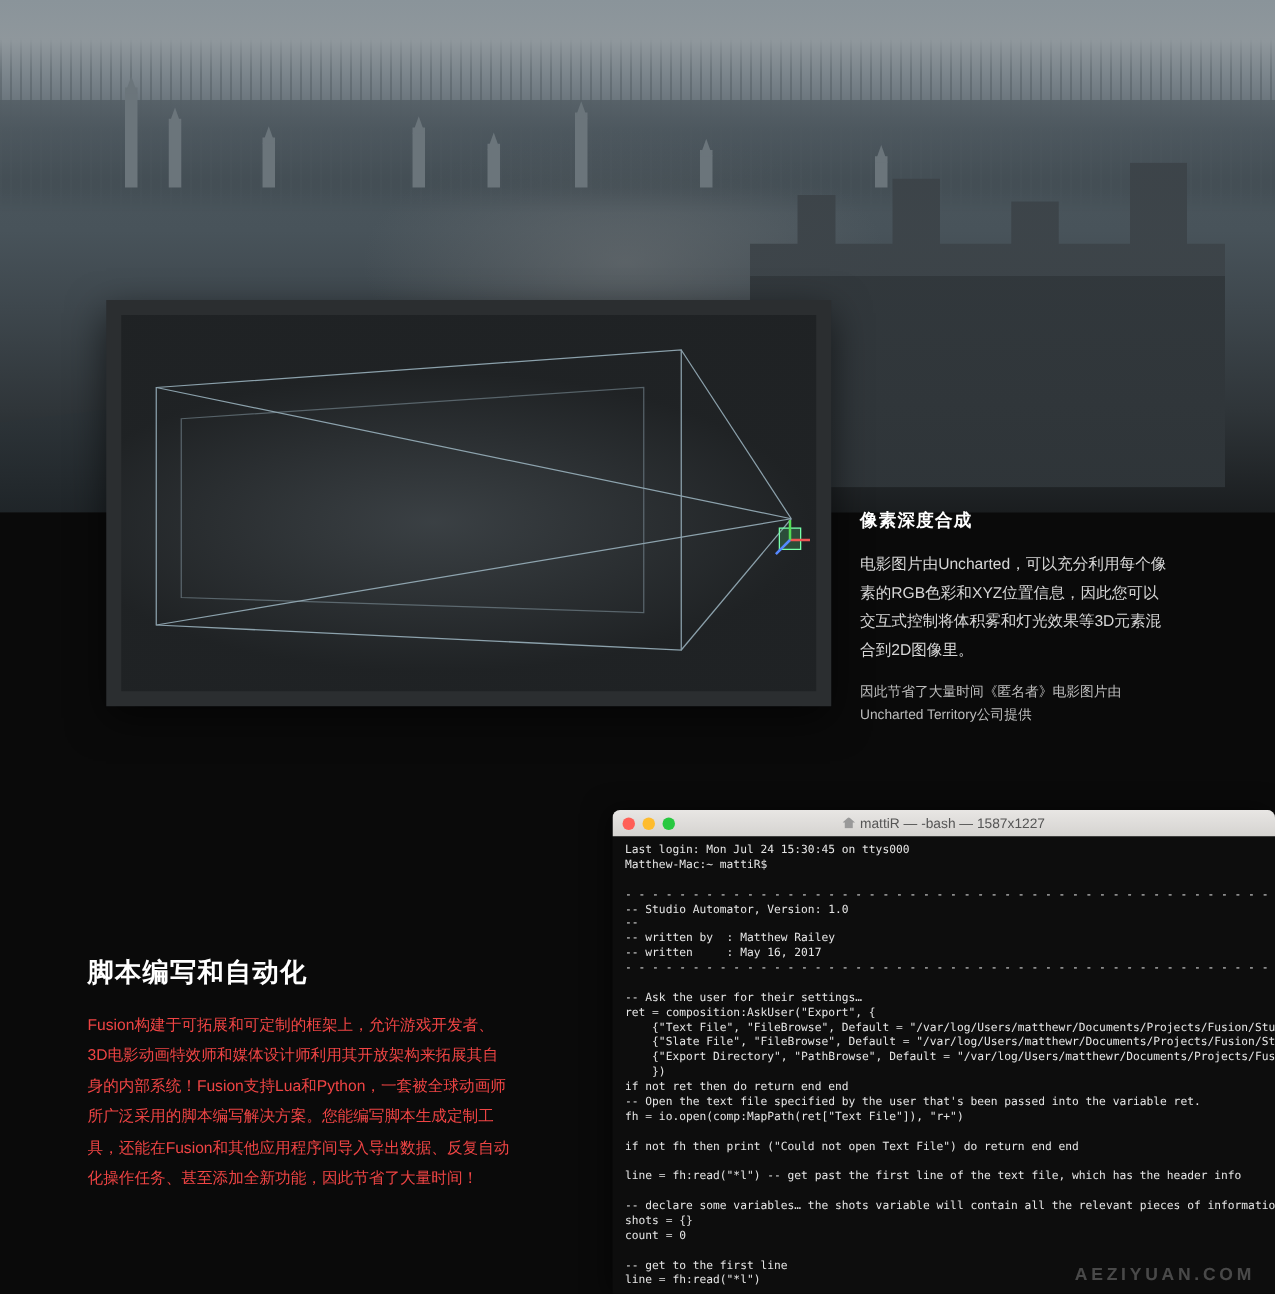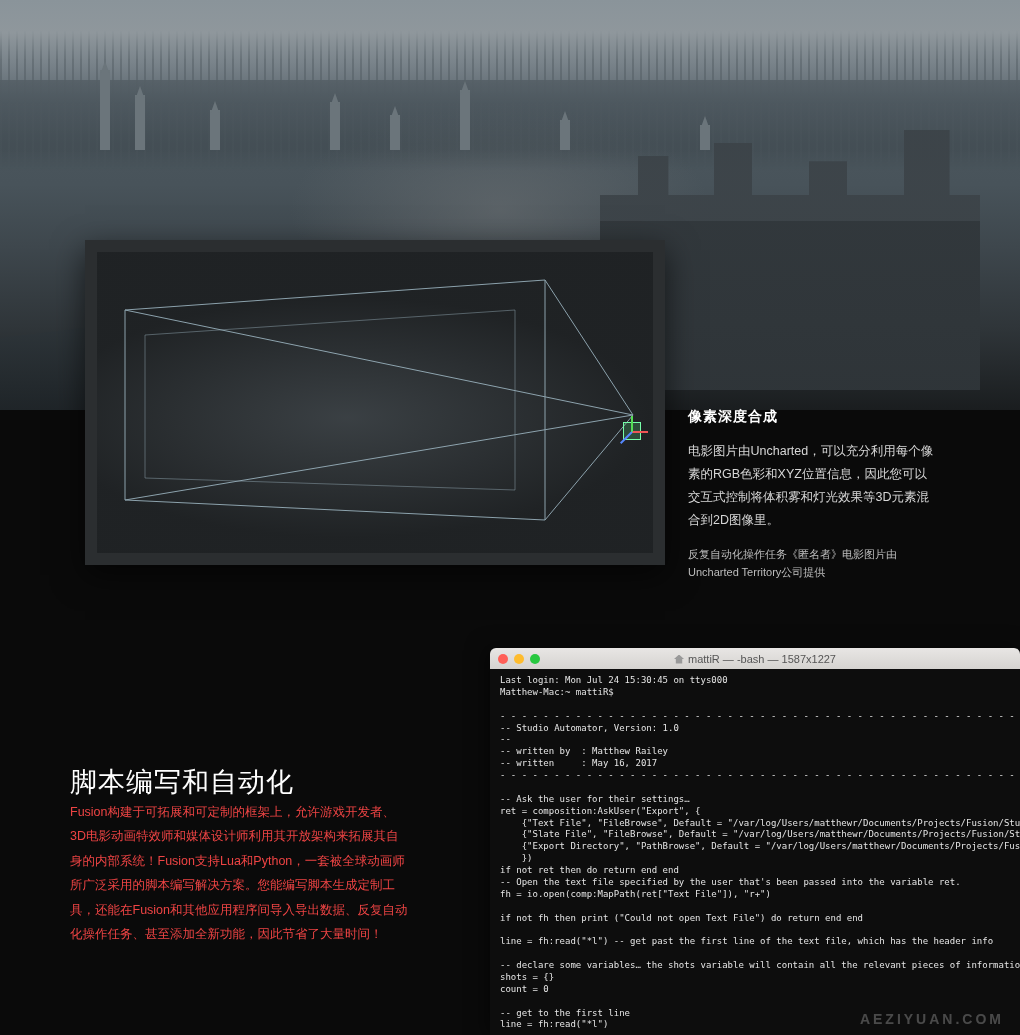--- a/index.html
+++ b/index.html
@@ -77,21 +77,21 @@
     position:absolute; left:688px; top:408px; width:248px;
   }
   .cap-right h2{font-size:14px;font-weight:600;letter-spacing:1px;margin-bottom:14px}
   .cap-right p{font-size:12.5px;line-height:1.85;color:#d7d7d7;margin-bottom:12px}
   .cap-right .credit{font-size:11px;line-height:1.7;color:#bdbdbd}
 
   
   .cap-left{
     position:absolute; left:70px; top:764px; width:340px;
   }
-  .cap-left h2{font-size:27px;font-weight:400;letter-spacing:1px;}
+  .cap-left h2{font-size:21px;font-weight:700;letter-spacing:1px;margin-bottom:16px}
   .cap-left p{font-size:12.5px;line-height:1.95;color:#ef4444}
 
   
   .term{
     position:absolute; left:490px; top:648px; width:530px; height:388px;
     background:#0d0d0d;
     border-top-left-radius:6px; border-top-right-radius:6px;
     overflow:hidden;
     box-shadow:-4px 0 20px rgba(0,0,0,0.5);
   }
@@ -151,21 +151,21 @@
     <div class="cube"></div>
     <div class="ax r"></div>
       <div class="ax g"></div>
       <div class="ax b"></div>
   </div>
 </div>
 
 <div class="cap-right">
   <h2>像素深度合成</h2>
   <p>电影图片由Uncharted，可以充分利用每个像素的RGB色彩和XYZ位置信息，因此您可以交互式控制将体积雾和灯光效果等3D元素混合到2D图像里。</p>
-  <p class="credit">反复自动化操作任务《匿名者》电影图片由Uncharted Territory公司提供</p>
+  <p class="credit">因此节省了大量时间《匿名者》电影图片由Uncharted Territory公司提供</p>
 </div>
 
 <div class="cap-left">
   <h2>脚本编写和自动化</h2>
   <p>Fusion构建于可拓展和可定制的框架上，允许游戏开发者、3D电影动画特效师和媒体设计师利用其开放架构来拓展其自身的内部系统！Fusion支持Lua和Python，一套被全球动画师所广泛采用的脚本编写解决方案。您能编写脚本生成定制工具，还能在Fusion和其他应用程序间导入导出数据、反复自动化操作任务、甚至添加全新功能，因此节省了大量时间！</p>
 </div>
 
 <div class="term">
   <div class="term-bar">
     <div class="dots">

